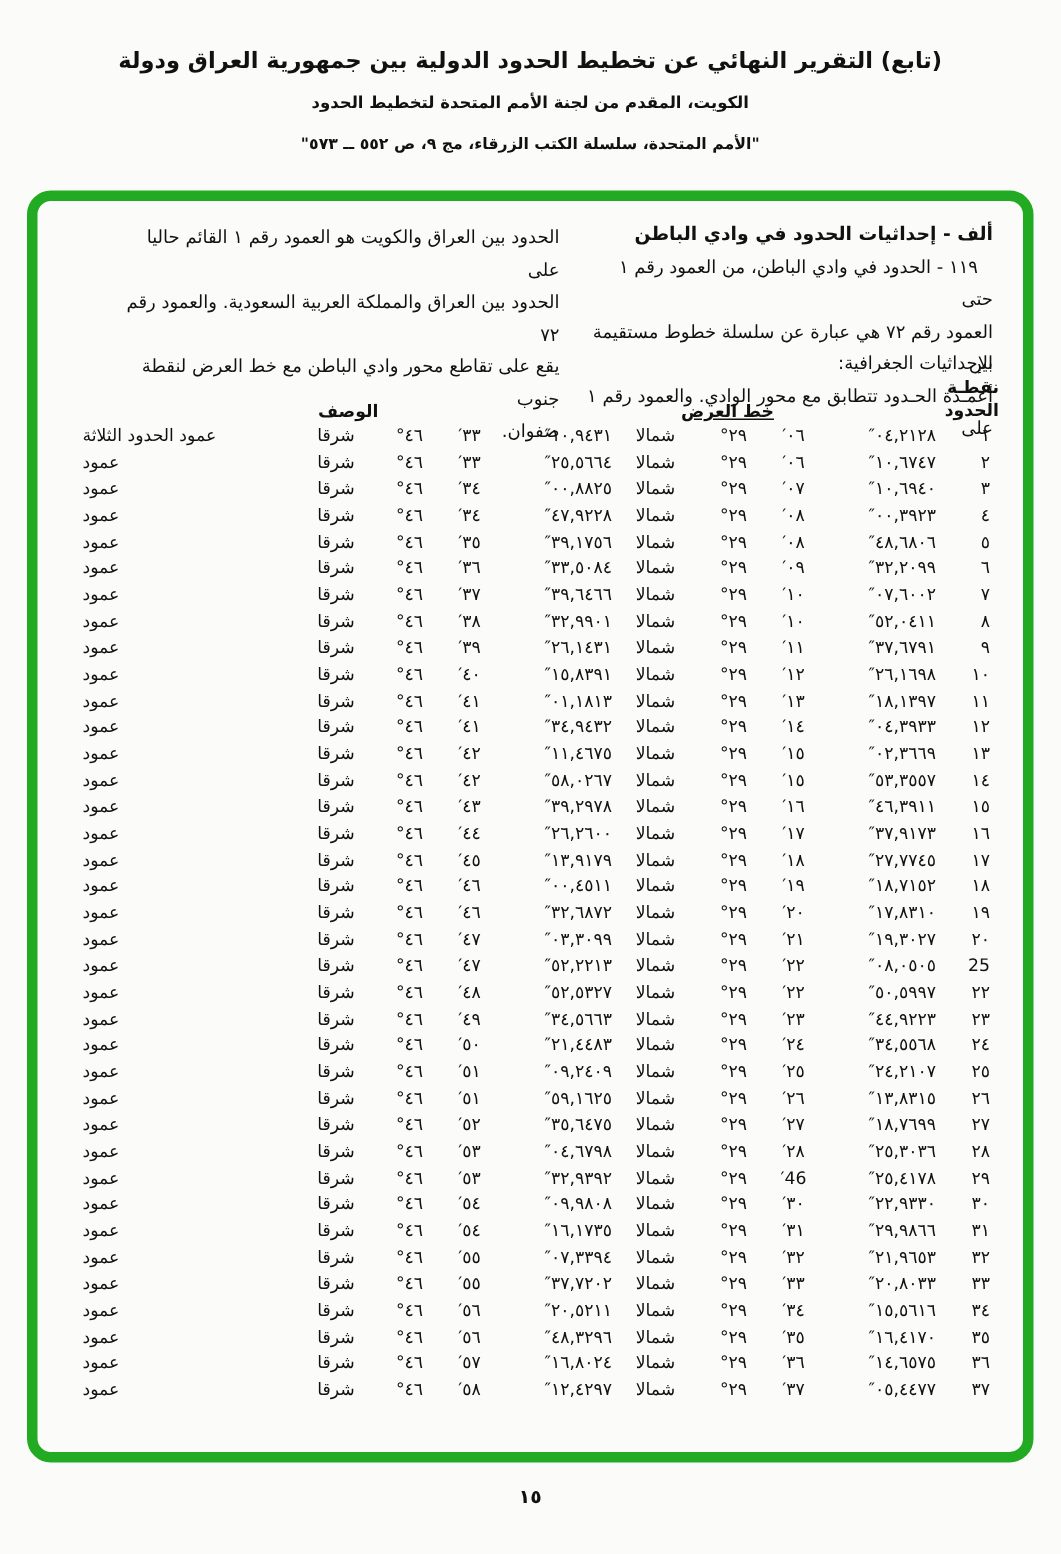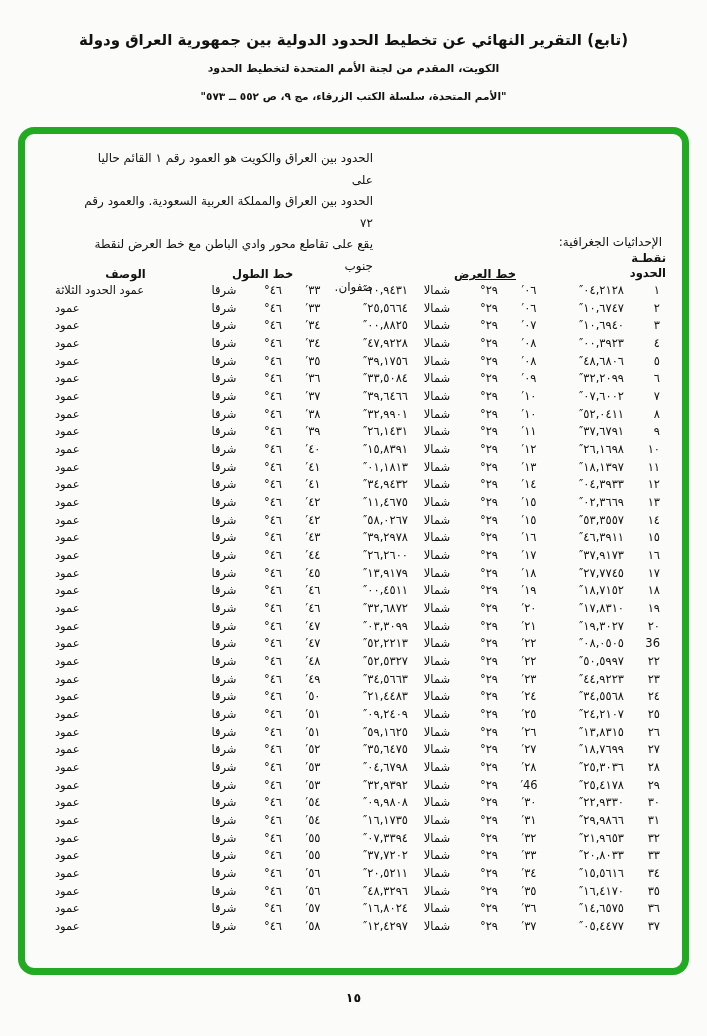--- a/index.html
+++ b/index.html
@@ -30,21 +30,21 @@
   
   .table-area{position:absolute;top:108px;right:14px;left:30px;}
   .thead{
     display:grid;grid-template-columns:44px 216px 210px 1fr;
     height:39px;font-size:11.5px;font-weight:bold;align-items:end;
   }
   .th-point{text-align:right;padding-left:2px;line-height:15px;padding-right:2px;}
   .th-point .l1{display:block;}
   .th-lat{text-align:left;padding-left:46px;text-decoration:underline;}
   .th-lon{text-align:left;padding-left:34px;}
-  .th-desc{text-align:center;padding-left:14px;padding-right:16px;}
+  .th-desc{text-align:left;padding-left:14px;padding-right:16px;}
   .trow{
     display:grid;
     grid-template-columns:44px 78px 34px 46px 58px 78px 34px 46px 52px 1fr;
     height:17.68px;align-items:center;font-size:11.5px;
   }
   .num{direction:ltr;unicode-bidi:isolate;}
   .c-point{text-align:right;padding-right:8px;}
   .c-sec{text-align:right;padding-left:6px;}
   .c-min{text-align:center;}
   .c-deg{text-align:center;}
@@ -57,36 +57,41 @@
 <body>
 
 <div class="page-header">
   <p class="hdr-l1">(تابع) التقرير النهائي عن تخطيط الحدود الدولية بين جمهورية العراق ودولة</p>
   <p class="hdr-l2">الكويت، المقدم من لجنة الأمم المتحدة لتخطيط الحدود</p>
   <p class="hdr-l3">"الأمم المتحدة، سلسلة الكتب الزرقاء، مج ٩، ص ٥٥٢ ــ ٥٧٣"</p>
 </div>
 
 <div class="green-box">
 
+  <div class="intro-right">
+    <p class="section-title">ألف - إحداثيات الحدود في وادي الباطن</p>
+    <div class="intro-par">١١٩ - الحدود في وادي الباطن، من العمود رقم ١ حتى
+العمود رقم ٧٢ هي عبارة عن سلسلة خطوط مستقيمة بين
+أعمـدة الحـدود تتطابق مع محور الوادي. والعمود رقم ١ على</div>
+  </div>
 
   <div class="intro-left">الحدود بين العراق والكويت هو العمود رقم ١ القائم حاليا على
 الحدود بين العراق والمملكة العربية السعودية. والعمود رقم ٧٢
 يقع على تقاطع محور وادي الباطن مع خط العرض لنقطة جنوب
 صفوان.</div>
 
   <div class="coords-label">الإحداثيات الجغرافية:</div>
 
   <div class="table-area">
     <div class="thead">
       <div class="th-point">
         <span class="l1">نقطـة</span>
         <span class="l2">الحدود</span>
       </div>
       <div class="th-lat">خط العرض</div>
-      <div class="th-lon">خط الطول</div>
       <div class="th-desc">الوصف</div>
     </div>
     <div id="rows">
   <div class="trow">
     <span class="c-point num">١</span>
     <span class="c-sec num lat-sec">″٠٤,٢١٢٨</span>
     <span class="c-min num lat-min">′٠٦</span>
     <span class="c-deg num lat-deg">°٢٩</span>
     <span class="c-dir lat-dir">شمالا</span>
     <span class="c-sec num lon-sec">″١٠,٩٤٣١</span>
@@ -337,21 +342,21 @@
     <span class="c-deg num lat-deg">°٢٩</span>
     <span class="c-dir lat-dir">شمالا</span>
     <span class="c-sec num lon-sec">″٠٣,٣٠٩٩</span>
     <span class="c-min num lon-min">′٤٧</span>
     <span class="c-deg num lon-deg">°٤٦</span>
     <span class="c-dir lon-dir">شرقا</span>
     <span class="c-desc">عمود</span>
   </div>
 
   <div class="trow">
-    <span class="c-point num">36</span>
+    <span class="c-point num">25</span>
     <span class="c-sec num lat-sec">″٠٨,٠٥٠٥</span>
     <span class="c-min num lat-min">′٢٢</span>
     <span class="c-deg num lat-deg">°٢٩</span>
     <span class="c-dir lat-dir">شمالا</span>
     <span class="c-sec num lon-sec">″٥٢,٢٢١٣</span>
     <span class="c-min num lon-min">′٤٧</span>
     <span class="c-deg num lon-deg">°٤٦</span>
     <span class="c-dir lon-dir">شرقا</span>
     <span class="c-desc">عمود</span>
   </div>

